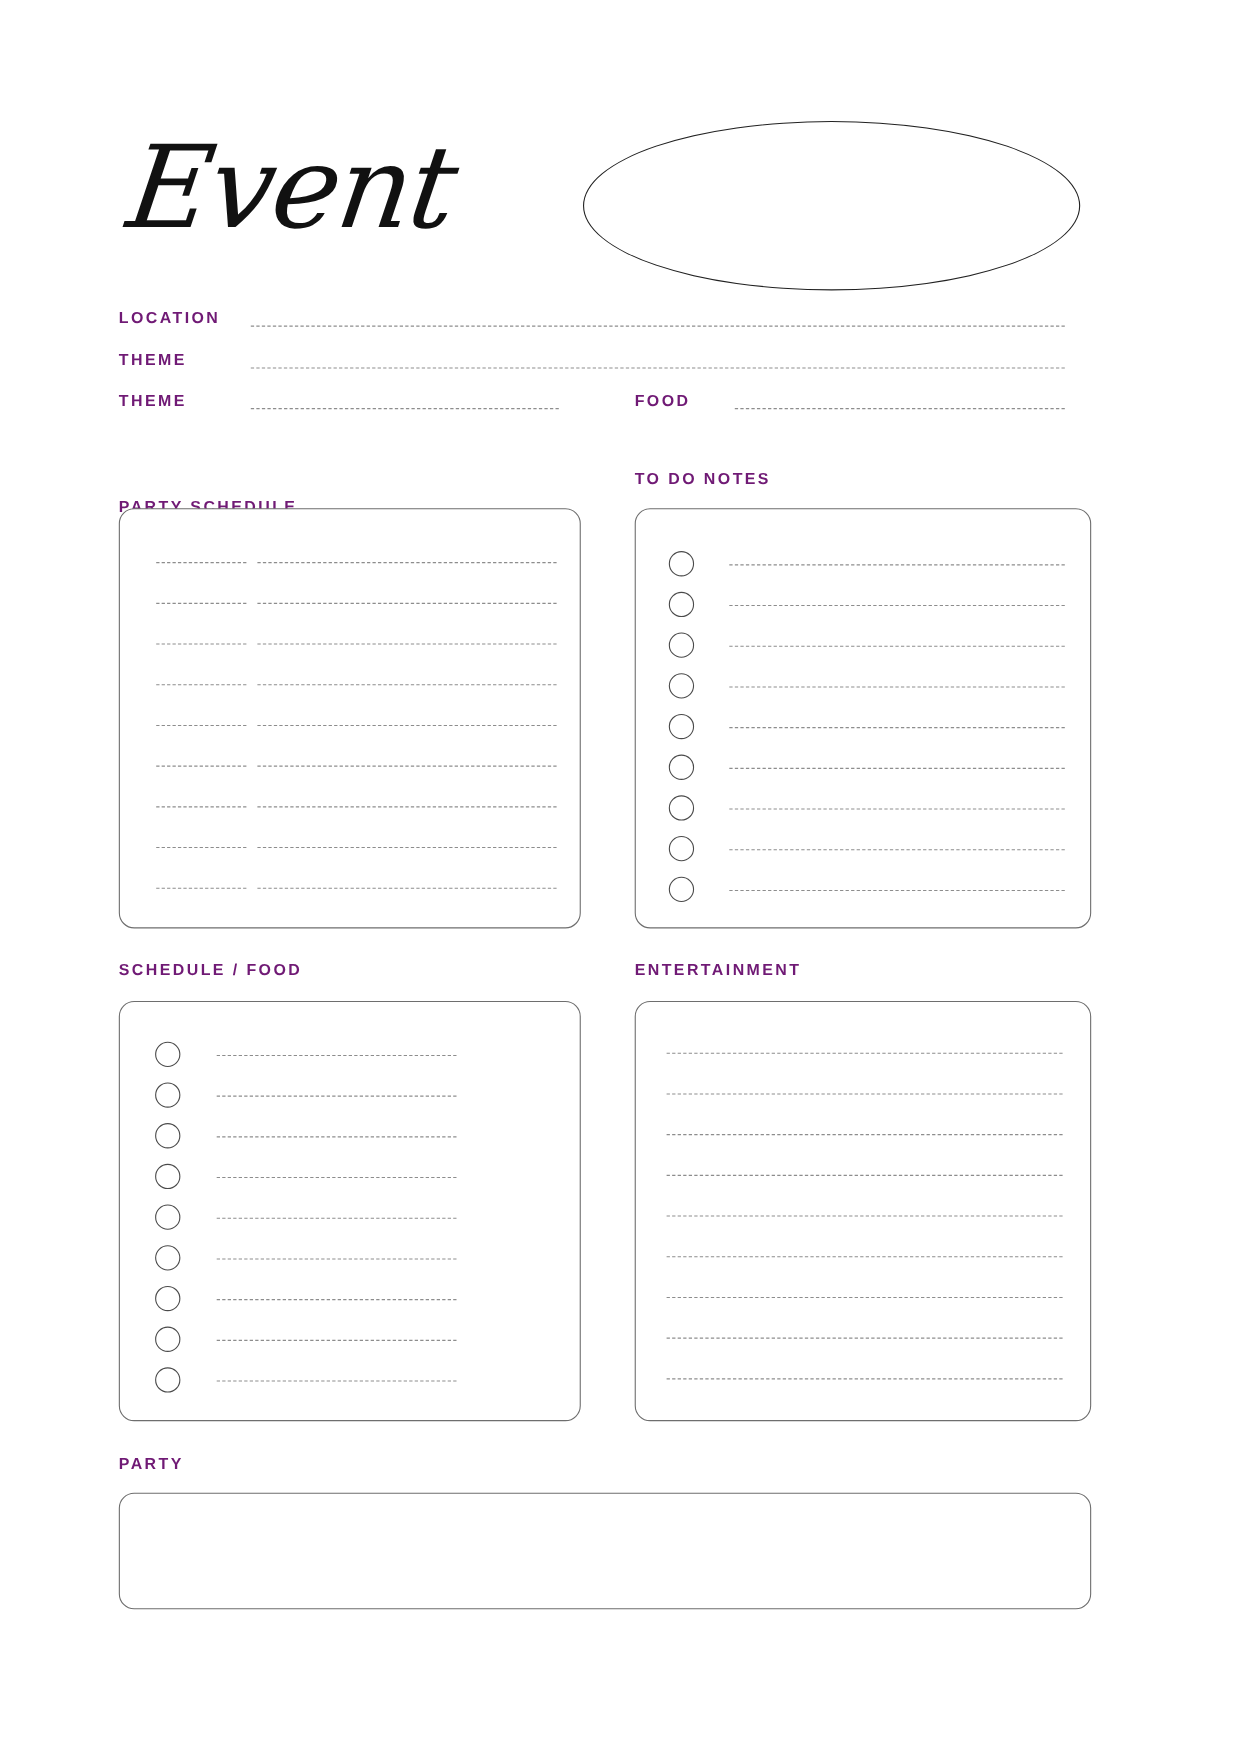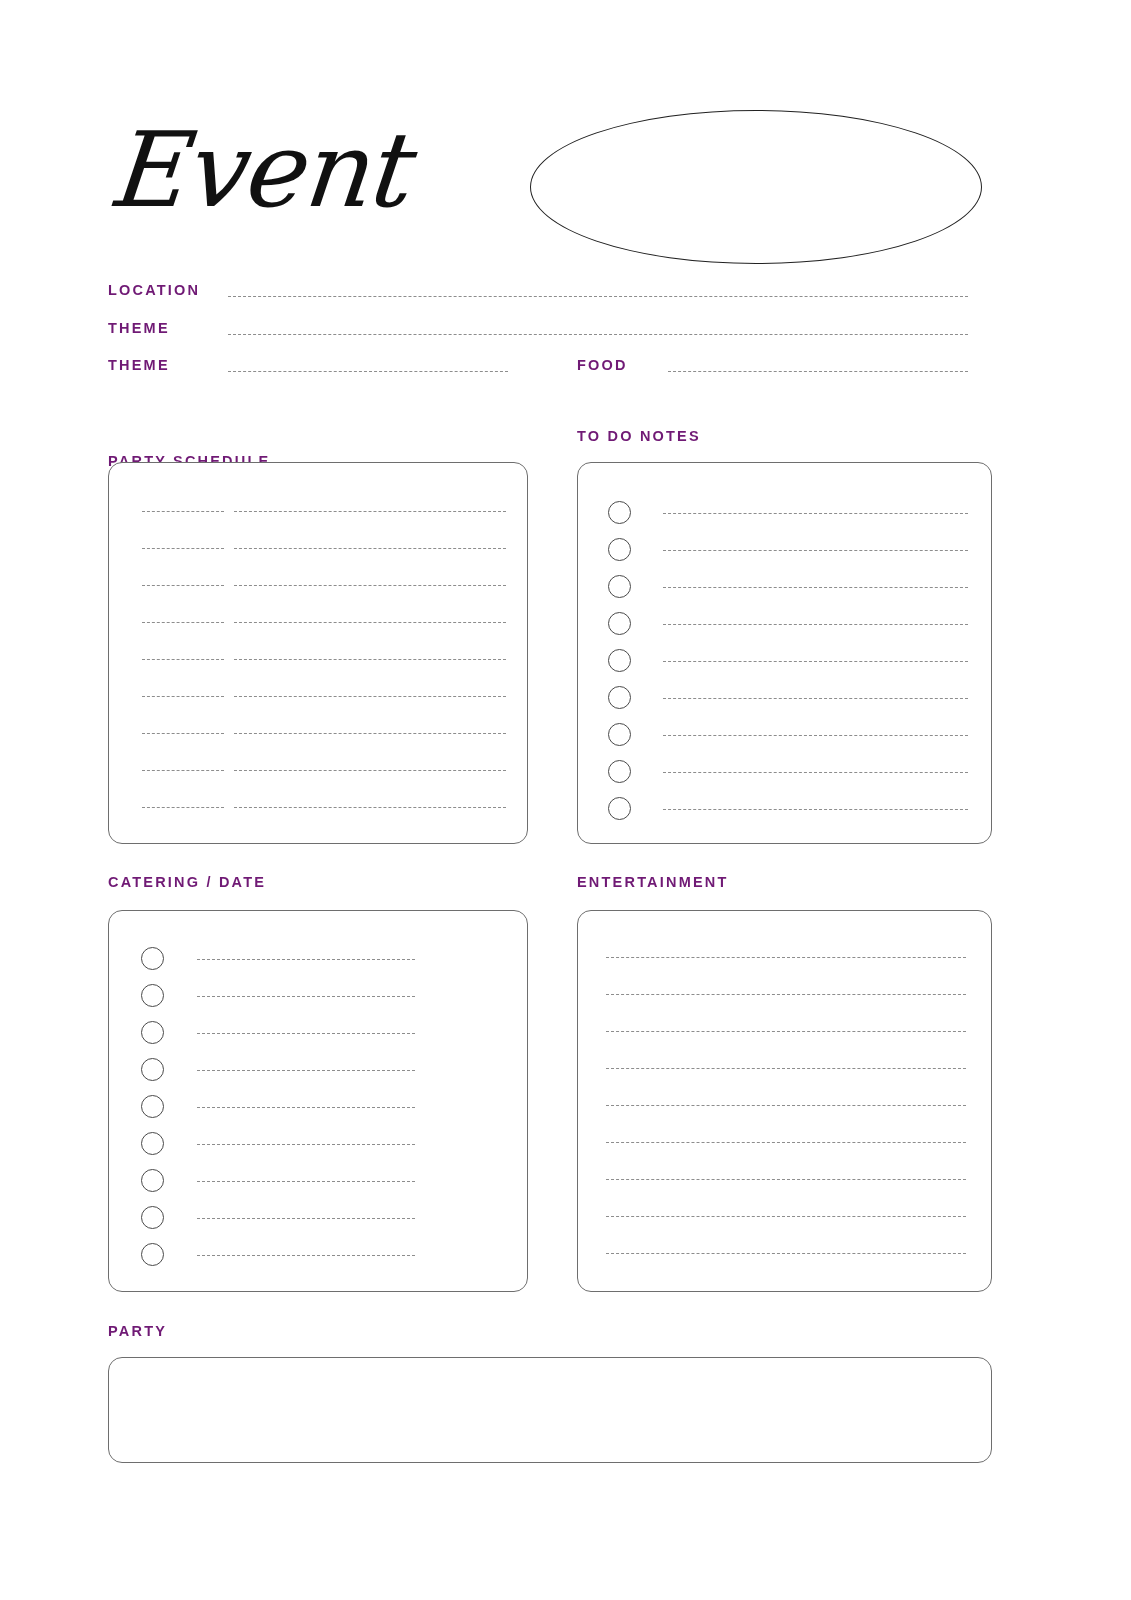--- a/index.html
+++ b/index.html
@@ -185,21 +185,21 @@
     <div class="circle" style="left:30px; top:260px;"></div>
     <div class="row-line" style="left:85px; top:272px; width:305px;"></div>
 
     <div class="circle" style="left:30px; top:297px;"></div>
     <div class="row-line" style="left:85px; top:309px; width:305px;"></div>
 
     <div class="circle" style="left:30px; top:334px;"></div>
     <div class="row-line" style="left:85px; top:346px; width:305px;"></div>
   </div>
 
-  <div class="sec-title" style="left:108px; top:874px;">CATERING / DATE</div>
+  <div class="sec-title" style="left:108px; top:874px;">SCHEDULE / FOOD</div>
   <div class="box" style="left:108px; top:910px; width:420px; height:382px;">
     <div class="circle" style="left:32px; top:36px;"></div>
     <div class="row-line" style="left:88px; top:48px; width:218px;"></div>
 
     <div class="circle" style="left:32px; top:73px;"></div>
     <div class="row-line" style="left:88px; top:85px; width:218px;"></div>
 
     <div class="circle" style="left:32px; top:110px;"></div>
     <div class="row-line" style="left:88px; top:122px; width:218px;"></div>
 

